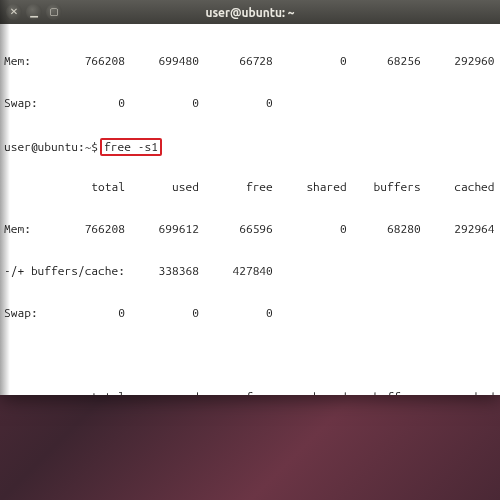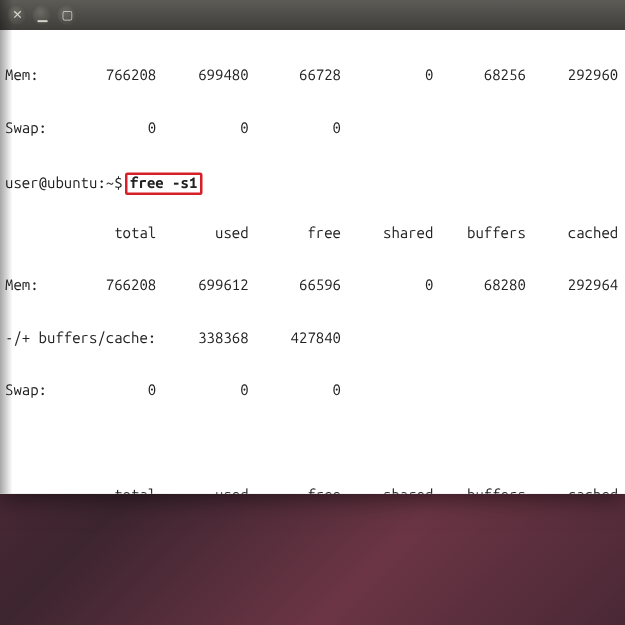--- a/index.html
+++ b/index.html
@@ -56,39 +56,39 @@
       overflow: hidden;
     }
     .row { white-space: pre; height: 14px; }
     .prompt-line { white-space: pre; height: 14px; }
     .highlight-box {
       border: 2px solid #d62027;
       border-radius: 2px;
       padding: 0 2px;
       display: inline-block;
       margin-left: 2px;
-      font-weight: bold;
     }
     .left-strip {
       position: absolute;
       left: 0; top: 0; width: 10px; height: 395px;
       background: linear-gradient(to right, rgba(0,0,0,0.35), rgba(0,0,0,0));
       pointer-events: none;
     }
   </style>
 </head>
 <body>
 
 <div class="window">
   <div class="titlebar">
     <div class="win-controls">
       <div class="win-btn">✕</div>
       <div class="win-btn">▁</div>
       <div class="win-btn">▢</div>
     </div>
+    <div class="win-title">user@ubuntu: ~</div>
   </div>
 
   <div class="terminal">
     <div class="row">Mem:        766208     699480      66728          0      68256     292960</div>
     <div class="row">Swap:            0          0          0</div>
     <div class="prompt-line"><span>user@ubuntu:~$</span><span class="highlight-box">free -s1</span></div>
     <div class="row">             total       used       free     shared    buffers     cached</div>
     <div class="row">Mem:        766208     699612      66596          0      68280     292964</div>
     <div class="row">-/+ buffers/cache:     338368     427840</div>
     <div class="row">Swap:            0          0          0</div>

